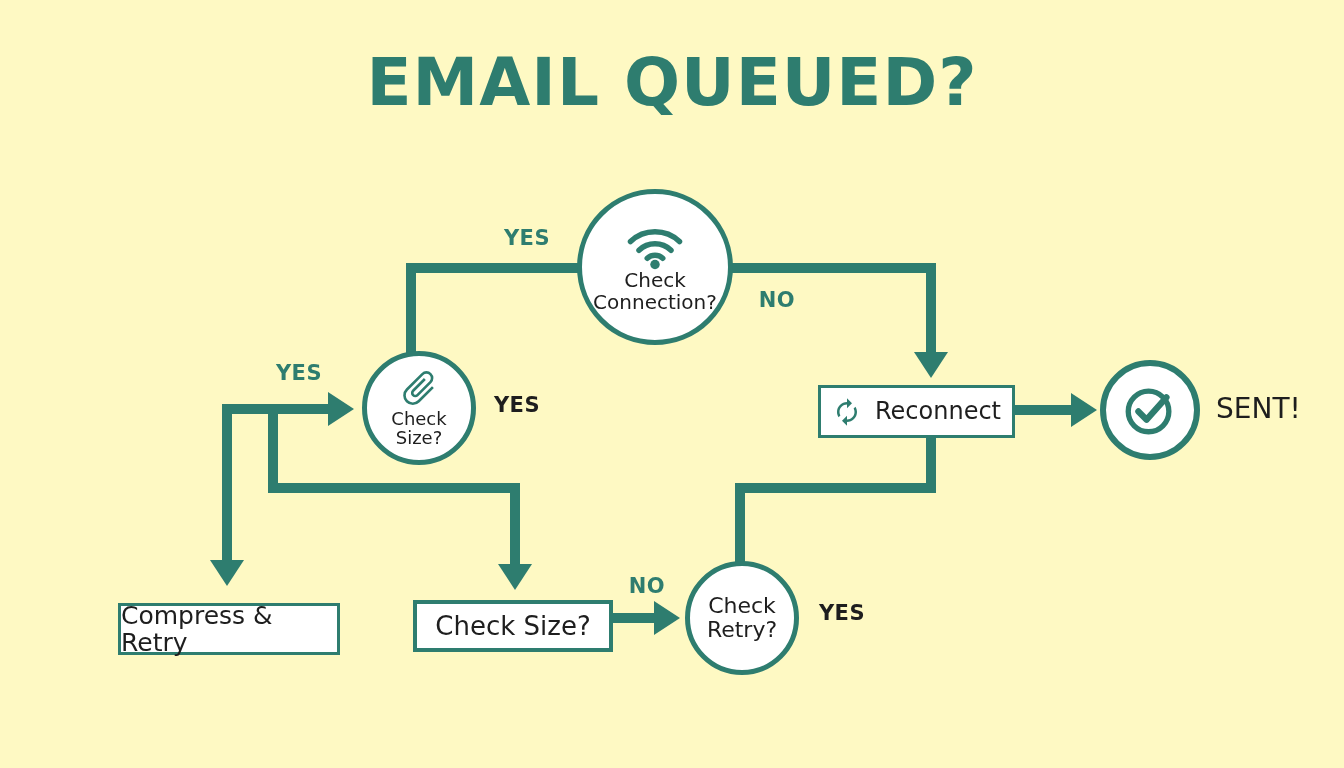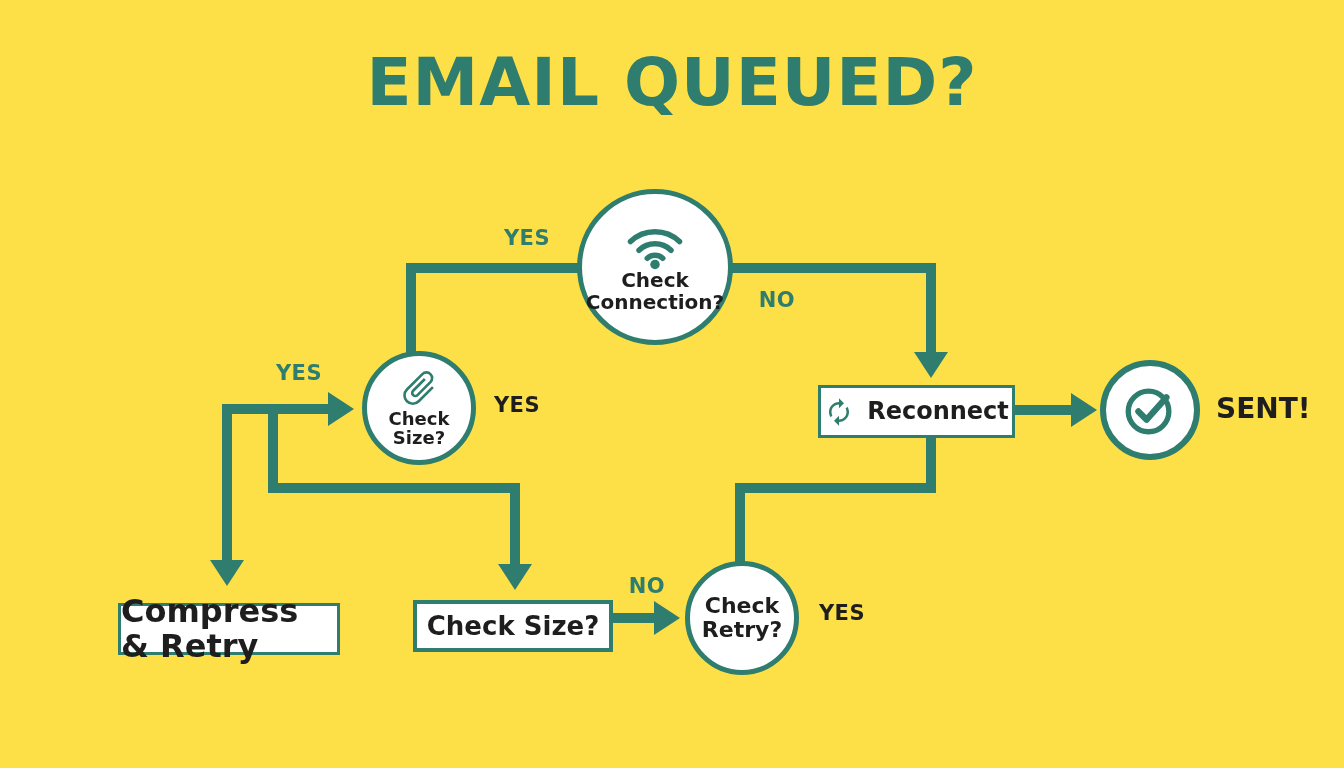--- a/index.html
+++ b/index.html
@@ -1,18 +1,18 @@
 <!DOCTYPE html>
 <html><head>
 <meta charset="utf-8">
 <style>
   html,body{margin:0;padding:0;background:#e9e9e9;}
   .canvas{
     position:relative;width:1344px;height:768px;margin:0 auto;
-    background:#fde047;overflow:hidden;
+    background:#fef9c3;overflow:hidden;
     font-family:"DejaVu Sans","Liberation Sans",sans-serif;
   }
   .abs{position:absolute;}
   .title{
     left:0;right:0;top:44px;text-align:center;
     font-size:66px;font-weight:bold;letter-spacing:1px;color:#2e7d6f;
   }
   .line{background:#2e7d6f;}
   .tri{width:0;height:0;}
   .tri.down{border-left:17px solid transparent;border-right:17px solid transparent;border-top:26px solid #2e7d6f;}
@@ -20,21 +20,21 @@
   .circle{
     background:#ffffff;border:5px solid #2e7d6f;border-radius:50%;
     display:flex;flex-direction:column;align-items:center;justify-content:center;
     box-sizing:border-box;text-align:center;
   }
   .rect{
     background:#ffffff;border:3px solid #2e7d6f;
     display:flex;align-items:center;justify-content:center;
     box-sizing:border-box;gap:13px;
   }
-  .node-label{color:#1e1e1e;font-weight:bold;line-height:1.08;}
+  .node-label{color:#1e1e1e;font-weight:normal;line-height:1.08;}
   .edge-label{font-weight:bold;font-size:21px;letter-spacing:.5px;}
   .edge-label.teal{color:#2e7d6f;}
   .edge-label.black{color:#1e1e1e;}
   .icon{display:flex;align-items:center;justify-content:center;}
 </style>
 </head>
 <body>
 
 <div class="canvas">
 
@@ -112,21 +112,21 @@
     <span class="icon">
       <svg width="58" height="58" viewBox="0 0 24 24">
         <circle cx="11.4" cy="12.6" r="8.4" fill="none" stroke="#2e7d6f" stroke-width="2.2"></circle>
         <path d="M7.2 12.6 L10.6 16 L18.8 6.8" fill="none" stroke="#2e7d6f" stroke-width="2.6" stroke-linecap="round" stroke-linejoin="round"></path>
       </svg>
     </span>
   </div>
   <div class="abs node-label" style="left:1216px;top:394px;font-size:28px;">SENT!</div>
 
   <div class="abs rect" style="left:118px;top:603px;width:222px;height:52px;">
-    <span class="node-label" style="font-size:32px;">Compress &amp; Retry</span>
+    <span class="node-label" style="font-size:25px;">Compress &amp; Retry</span>
   </div>
 
   <div class="abs rect" style="left:413px;top:600px;width:200px;height:52px;border-width:4px;">
     <span class="node-label" style="font-size:26px;">Check Size?</span>
   </div>
 
   <div class="abs circle" style="left:685px;top:561px;width:114px;height:114px;">
     <div class="node-label" style="font-size:22px;">
       <div>Check</div>
       <div>Retry?</div>

